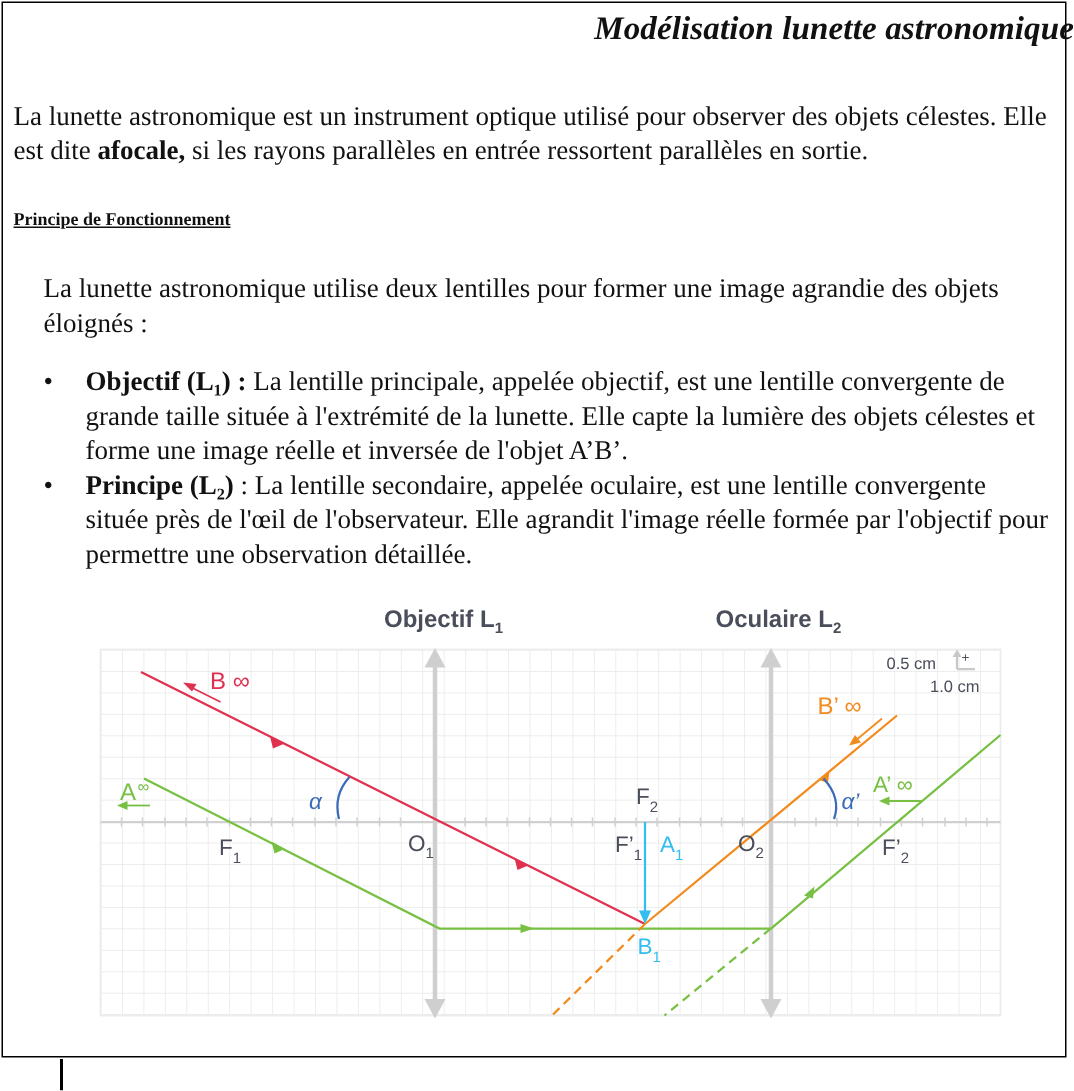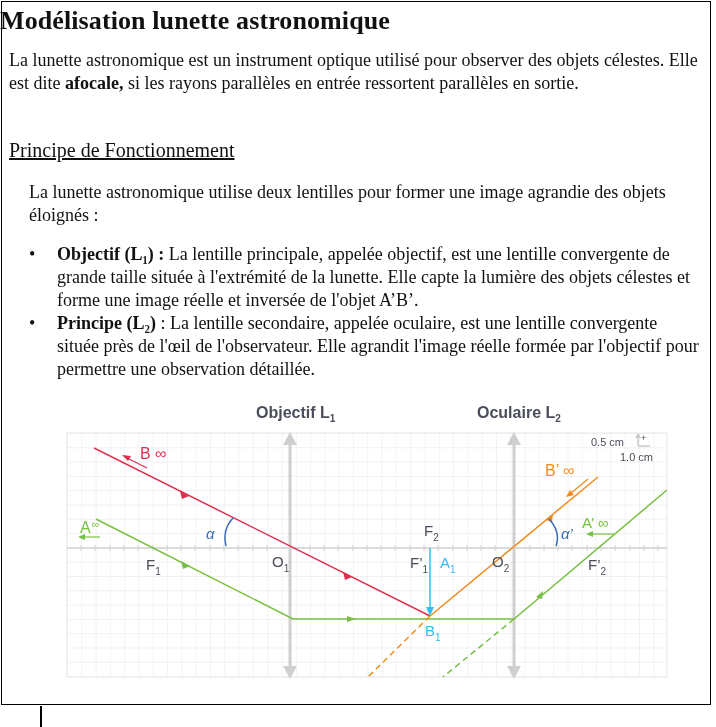--- a/index.html
+++ b/index.html
@@ -1,25 +1,25 @@
 <!DOCTYPE html>
 <html><head>
   <meta charset="utf-8">
   <style>
     html, body { margin: 0; padding: 0; background: #ffffff; }
     body { width: 716px; height: 727px; position: relative; overflow: hidden;
            font-family: "Liberation Serif", "DejaVu Serif", serif; color: #111; }
     .page-box { position: absolute; left: 1px; top: 1px; width: 710px; height: 704px;
                 border: 1.5px solid #000; box-sizing: border-box; }
     .bottom-tick { position: absolute; left: 40px; top: 706px; width: 1.5px; height: 21px; background: #000; }
-    .title { position: absolute; left: 0; right: 0; top: 6px; text-align: left;
-             font-weight: bold; font-size: 26px; letter-spacing: 0.1px; }
+    .title { position: absolute; left: 0; right: 0; top: 6px; text-align: right;
+             font-weight: bold; font-size: 22px; letter-spacing: 0.1px; font-style: italic; }
     .para { position: absolute; left: 9px; width: 690px; font-size: 18px; line-height: 23px; }
-    .p1 { top: 49px; }
-    .heading { position: absolute; left: 9px; top: 139px; font-size: 20px; font-weight: normal;
+    .p1 { top: 66px; }
+    .heading { position: absolute; left: 9px; top: 139px; font-size: 12px; font-weight: bold;
                text-decoration: underline; }
     .p2 { top: 181px; margin-left: 20px; }
     .bullets { position: absolute; left: 29px; top: 243px; width: 672px; margin: 0; padding: 0; list-style: none;
                font-size: 18px; line-height: 23px; }
     .bullets li { position: relative; padding-left: 28px; }
     .bullets li .dot { position: absolute; left: 0; top: 0; }
     .bullets b { font-weight: bold; font-family: Liberation Serif, serif; }
     .diagram { position: absolute; left: 0; top: 395px; width: 716px; height: 300px; }
     .diagram text { font-family: "Liberation Sans", "DejaVu Sans", sans-serif; }
   </style>

